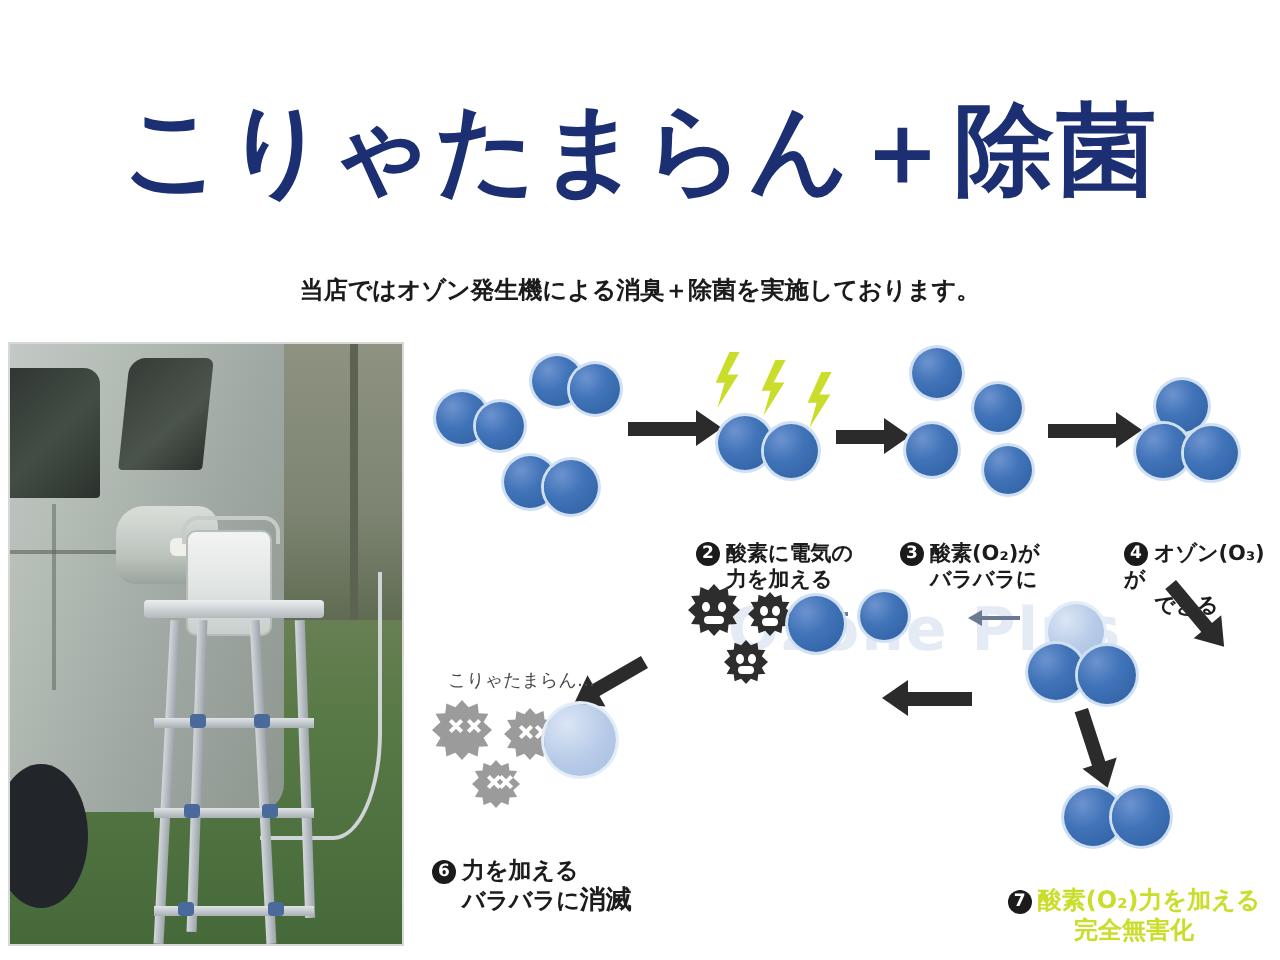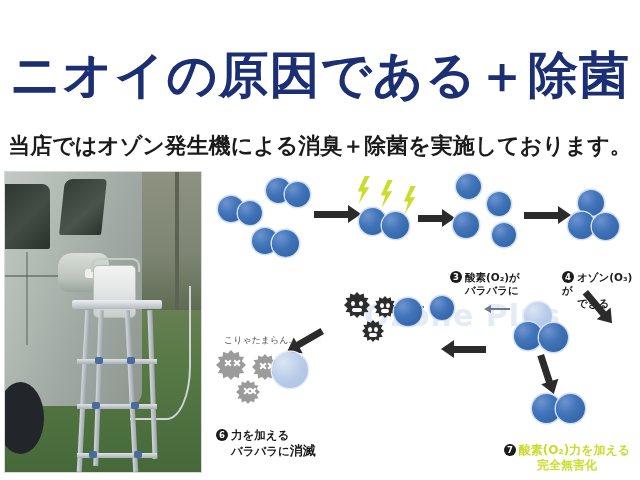--- a/index.html
+++ b/index.html
@@ -37,21 +37,21 @@
     white-space: nowrap;
   }
   .subhead {
     position: absolute;
     top: 133px;
     left: 0;
     width: 640px;
     text-align: center;
     font-family: "DejaVu Serif", "Liberation Serif", serif;
     font-weight: bold;
-    font-size: 22px;
+    font-size: 12px;
     line-height: 24px;
     color: #1b1b1b;
     white-space: nowrap;
   }
 
   
   .photo {
     position: absolute;
     left: 4px;
     top: 171px;
@@ -406,21 +406,21 @@
     letter-spacing: 1px;
     pointer-events: none;
     white-space: nowrap;
   }
 </style>
 </head>
 <body>
 
 <div id="page">
 
-  <div class="headline">ニオイの原因である＋除菌</div>
+  <div class="headline">こりゃたまらん＋除菌</div>
   <div class="subhead">当店ではオゾン発生機による消臭＋除菌を実施しております。</div>
 
   <div class="photo">
     <div class="photo-floor"></div>
     <div class="photo-wall"></div>
     <div class="photo-wall-beam"></div>
     <div class="photo-van">
       <div class="photo-window"></div>
       <div class="photo-window2"></div>
       <div class="photo-door-line"></div>
@@ -465,20 +465,24 @@
 
     <div class="arrow" style="left:110px;top:43px;width:36px"></div>
 
     <div class="bolt" style="left:152px;top:8px"></div>
     <div class="bolt" style="left:175px;top:12px"></div>
     <div class="bolt" style="left:198px;top:18px"></div>
     <div class="mol">
       <div class="sphere" style="left:155px;top:40px;width:27px;height:27px"></div>
       <div class="sphere" style="left:178px;top:44px;width:27px;height:27px"></div>
     </div>
+    <div class="caption indent" style="left:144px;top:90px">
+      <span class="badge">2</span><span class="txt">酸素に電気の</span>
+      <span class="cont">力を加える</span>
+    </div>
 
     <div class="arrow" style="left:214px;top:47px;width:26px"></div>
 
     <div class="mol">
       <div class="sphere" style="left:252px;top:6px;width:25px;height:25px"></div>
       <div class="sphere" style="left:283px;top:24px;width:24px;height:24px"></div>
       <div class="sphere" style="left:249px;top:44px;width:26px;height:26px"></div>
       <div class="sphere" style="left:288px;top:55px;width:24px;height:24px"></div>
     </div>
     <div class="caption indent" style="left:246px;top:90px">

